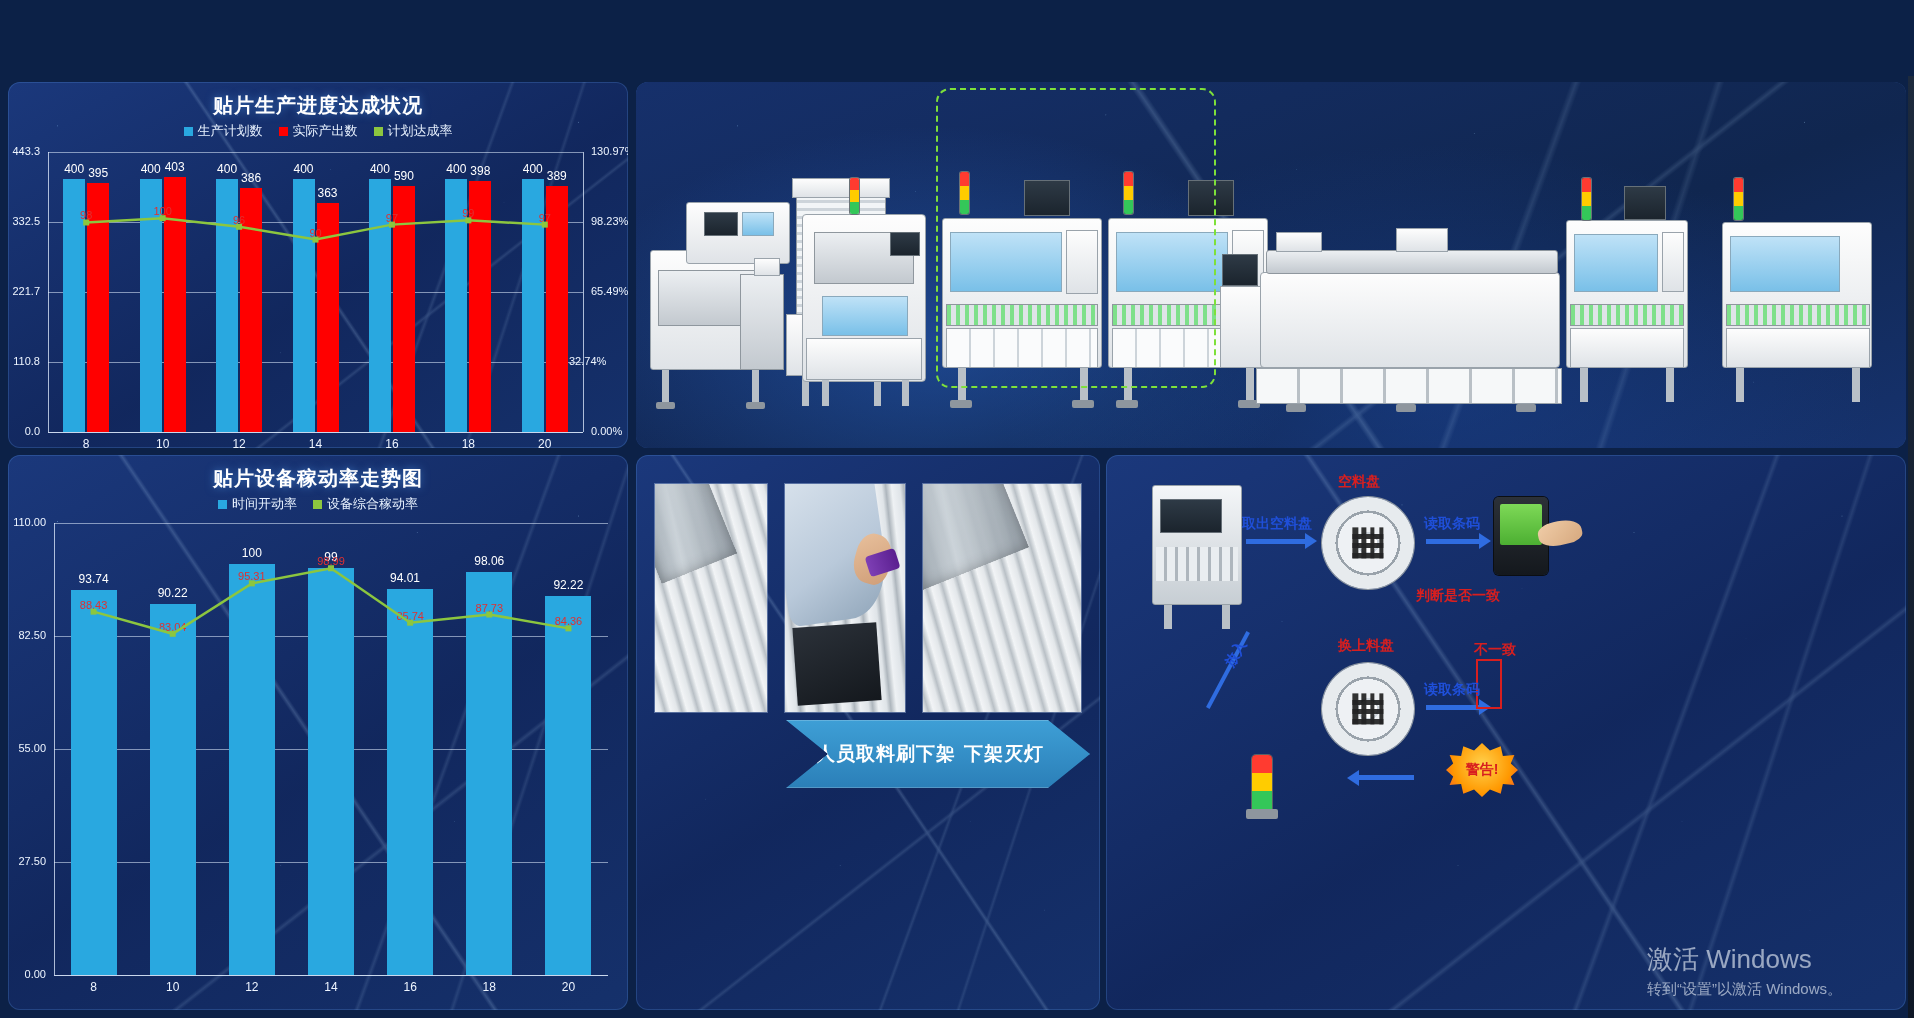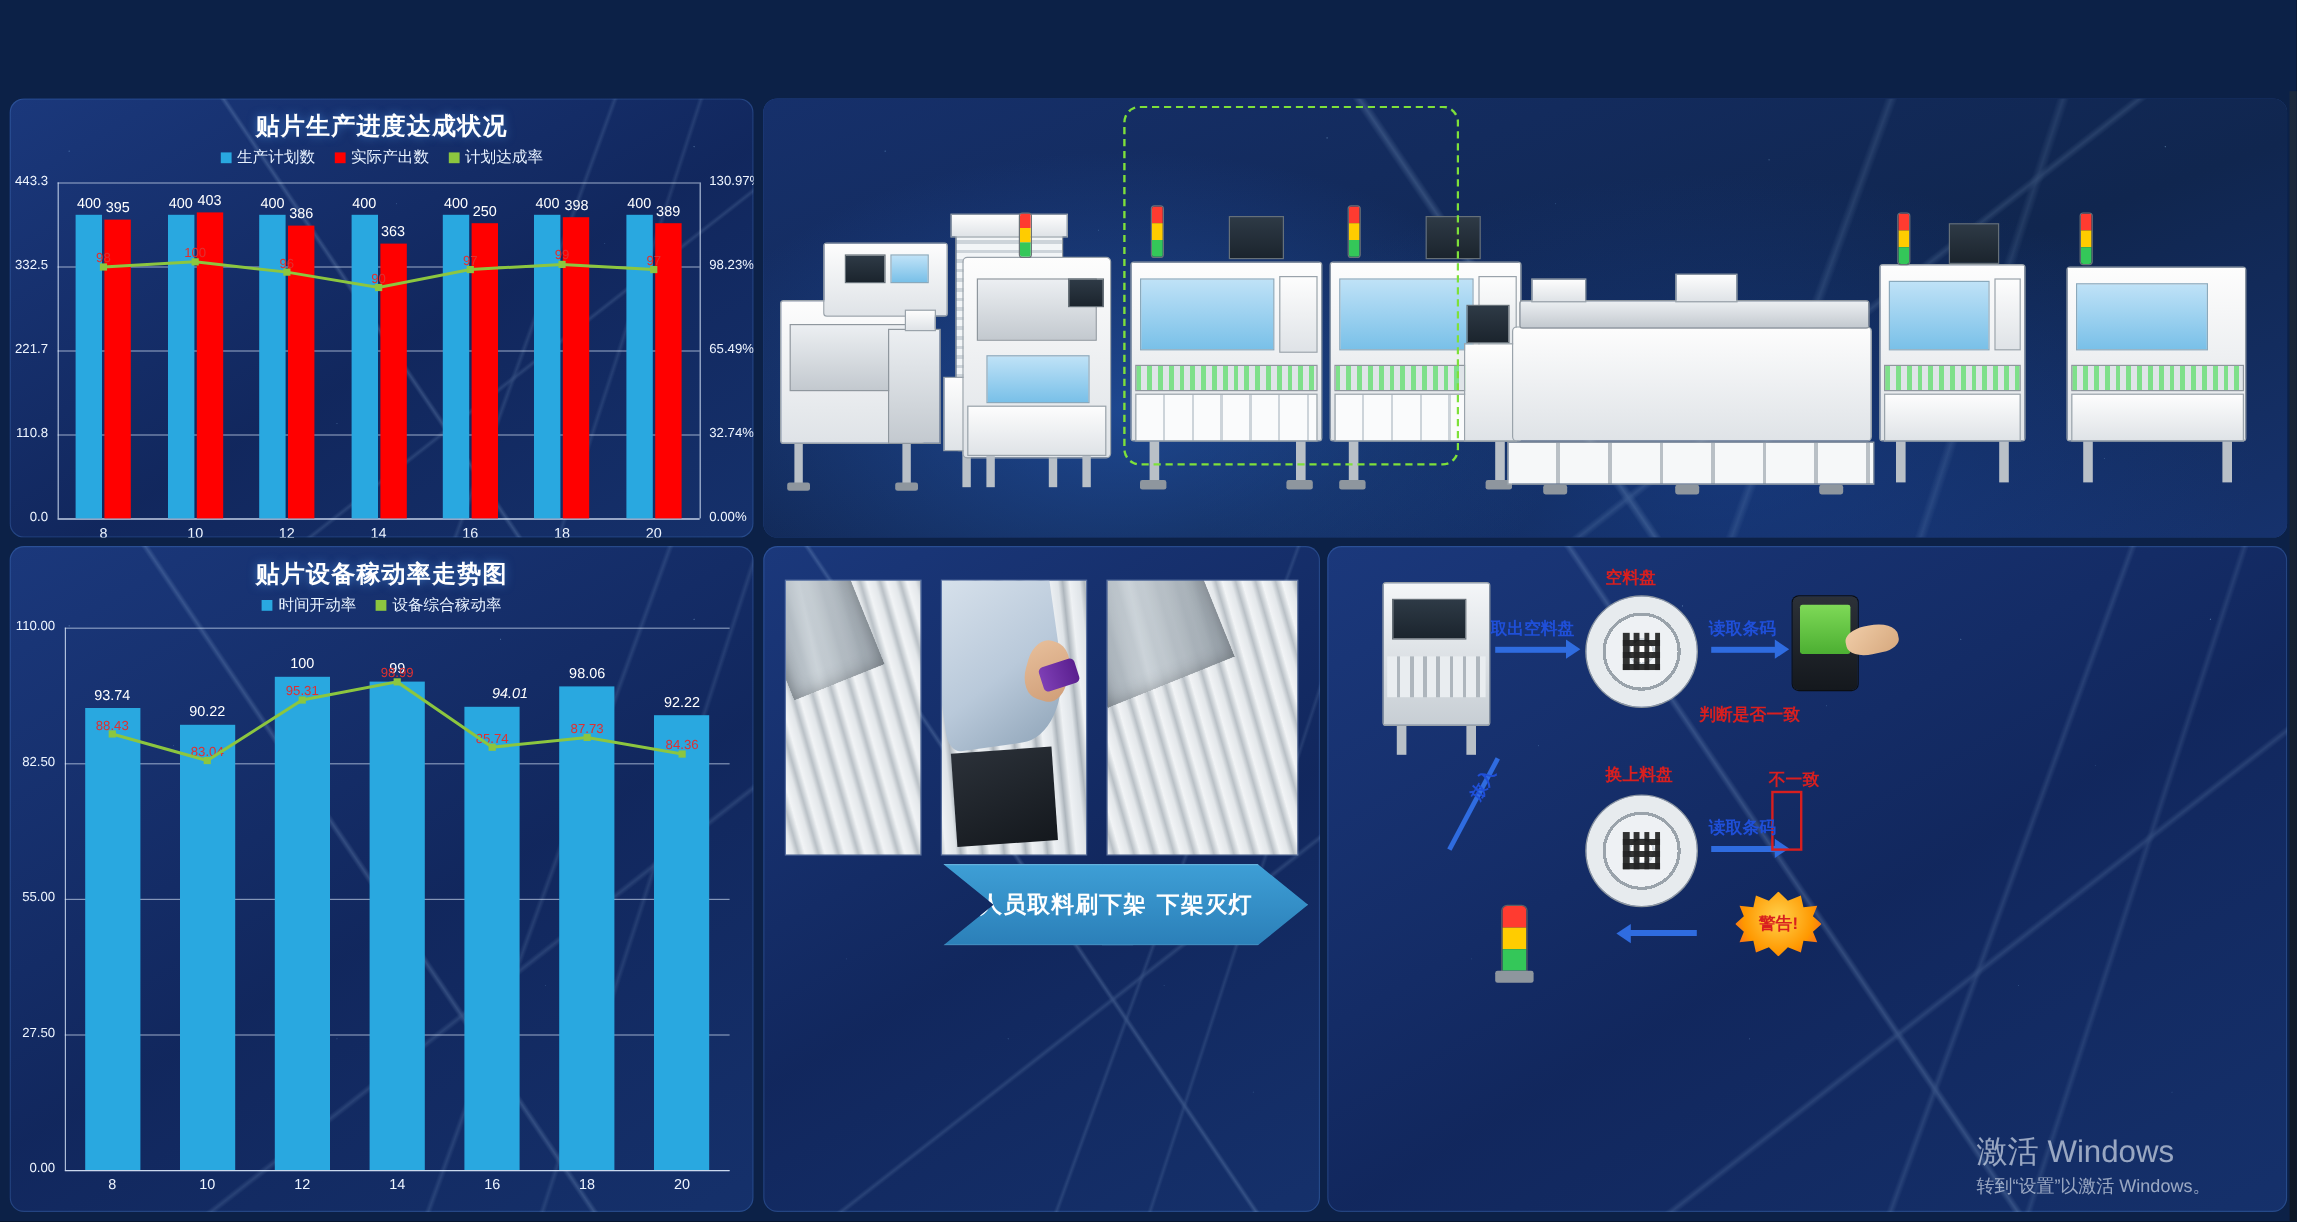--- a/index.html
+++ b/index.html
@@ -301,21 +301,21 @@
         <div class="ytick left" style="left:0px; top:63px; width:32px;">443.3</div>
         <div class="ytick right" style="left:583px; top:63px;">130.97%</div>
         <div class="grid-line" style="left:40px; top:140px; width:535px;"></div>
         <div class="ytick left" style="left:0px; top:133px; width:32px;">332.5</div>
         <div class="ytick right" style="left:583px; top:133px;">98.23%</div>
         <div class="grid-line" style="left:40px; top:210px; width:535px;"></div>
         <div class="ytick left" style="left:0px; top:203px; width:32px;">221.7</div>
         <div class="ytick right" style="left:583px; top:203px;">65.49%</div>
         <div class="grid-line" style="left:40px; top:280px; width:535px;"></div>
         <div class="ytick left" style="left:0px; top:273px; width:32px;">110.8</div>
-        <div class="ytick right" style="left:583px; top:273px;">32.74%</div>
+        <div class="ytick right" style="left:561px; top:273px;">32.74%</div>
         <div class="grid-line" style="left:40px; top:350px; width:535px;"></div>
         <div class="ytick left" style="left:0px; top:343px; width:32px;">0.0</div>
         <div class="ytick right" style="left:583px; top:343px;">0.00%</div>
         <div class="axis-y" style="left:40px; top:70px; height:280px;"></div>
         <div class="axis-y" style="left:575px; top:70px; height:280px;"></div>
         <div class="axis-x" style="left:40px; top:350px; width:535px;"></div>
         <div class="bar plan" style="left:55.21428571428572px; top:97.34942476877961px; width:22px; height:252.6505752312204px; bottom:auto;"></div>
         <div class="bar actual" style="left:79.21428571428572px; top:100.50755695916988px; width:22px; height:249.49244304083012px; bottom:auto;"></div>
         <div class="bar-label" style="left:45.21428571428572px; top:80.34942476877961px; width:42px;">400</div>
         <div class="bar-label" style="left:69.21428571428572px; top:83.50755695916988px; width:42px;">395</div>
@@ -335,21 +335,21 @@
         <div class="xtick" style="left:209.07142857142858px; top:355px; width:44px;">12</div>
         <div class="bar plan" style="left:284.5px; top:97.34942476877961px; width:22px; height:252.6505752312204px; bottom:auto;"></div>
         <div class="bar actual" style="left:308.5px; top:120.7196029776675px; width:22px; height:229.2803970223325px; bottom:auto;"></div>
         <div class="bar-label" style="left:274.5px; top:80.34942476877961px; width:42px;">400</div>
         <div class="bar-label" style="left:298.5px; top:103.7196029776675px; width:42px;">363</div>
         <div class="pct-label" style="left:285.5px; top:144.58952431854624px; width:44px;">90</div>
         <div class="xtick" style="left:285.5px; top:355px; width:44px;">14</div>
         <div class="bar plan" style="left:360.92857142857144px; top:97.34942476877961px; width:22px; height:252.6505752312204px; bottom:auto;"></div>
         <div class="bar actual" style="left:384.92857142857144px; top:103.66568914956014px; width:22px; height:246.33431085043986px; bottom:auto;"></div>
         <div class="bar-label" style="left:350.92857142857144px; top:80.34942476877961px; width:42px;">400</div>
-        <div class="bar-label" style="left:374.92857142857144px; top:86.66568914956014px; width:42px;">250</div>
+        <div class="bar-label" style="left:374.92857142857144px; top:86.66568914956014px; width:42px;">590</div>
         <div class="pct-label" style="left:361.92857142857144px; top:129.6242650988776px; width:44px;">97</div>
         <div class="xtick" style="left:361.92857142857144px; top:355px; width:44px;">16</div>
         <div class="bar plan" style="left:437.3571428571429px; top:97.34942476877961px; width:22px; height:252.6505752312204px; bottom:auto;"></div>
         <div class="bar actual" style="left:461.3571428571429px; top:98.61267764493573px; width:22px; height:251.38732235506427px; bottom:auto;"></div>
         <div class="bar-label" style="left:427.3571428571429px; top:80.34942476877961px; width:42px;">400</div>
         <div class="bar-label" style="left:451.3571428571429px; top:81.61267764493573px; width:42px;">398</div>
         <div class="pct-label" style="left:438.3571428571429px; top:125.34847675040086px; width:44px;">99</div>
         <div class="xtick" style="left:438.3571428571429px; top:355px; width:44px;">18</div>
         <div class="bar plan" style="left:513.7857142857142px; top:97.34942476877961px; width:22px; height:252.6505752312204px; bottom:auto;"></div>
         <div class="bar actual" style="left:537.7857142857142px; top:104.29731558763817px; width:22px; height:245.70268441236183px; bottom:auto;"></div>
@@ -407,21 +407,21 @@
         <div class="xtick" style="left:140.71428571428572px; top:525px; width:48px;">10</div>
         <div class="bar single" style="left:220.85714285714283px; top:109.09090909090907px; width:46px; height:410.90909090909093px; bottom:auto;"></div>
         <div class="bar-label" style="left:213.85714285714283px; top:91.09090909090907px; width:60px;">100</div>
         <div class="pct-label" style="left:213.85714285714283px; top:115.36254545454545px; width:60px;">95.31</div>
         <div class="xtick" style="left:219.85714285714283px; top:525px; width:48px;">12</div>
         <div class="bar single" style="left:300px; top:113.19999999999999px; width:46px; height:406.8px; bottom:auto;"></div>
         <div class="bar-label" style="left:293px; top:95.19999999999999px; width:60px;">99</div>
         <div class="pct-label" style="left:293px; top:100.24109090909093px; width:60px;">98.99</div>
         <div class="xtick" style="left:299px; top:525px; width:48px;">14</div>
         <div class="bar single" style="left:379.1428571428571px; top:133.7043636363636px; width:46px; height:386.2956363636364px; bottom:auto;"></div>
-        <div class="bar-label" style="left:387px; top:115.70436363636361px; width:60px;font-style:italic;">94.01</div>
+        <div class="bar-label" style="left:367px; top:115.70436363636361px; width:60px;">94.01</div>
         <div class="pct-label" style="left:372.1428571428571px; top:154.68654545454547px; width:60px;">85.74</div>
         <div class="xtick" style="left:378.1428571428571px; top:525px; width:48px;">16</div>
         <div class="bar single" style="left:458.2857142857142px; top:117.06254545454544px; width:46px; height:402.93745454545456px; bottom:auto;"></div>
         <div class="bar-label" style="left:451.2857142857142px; top:99.06254545454544px; width:60px;">98.06</div>
         <div class="pct-label" style="left:451.2857142857142px; top:146.50945454545456px; width:60px;">87.73</div>
         <div class="xtick" style="left:457.2857142857142px; top:525px; width:48px;">18</div>
         <div class="bar single" style="left:537.4285714285714px; top:141.05963636363634px; width:46px; height:378.94036363636366px; bottom:auto;"></div>
         <div class="bar-label" style="left:530.4285714285714px; top:123.05963636363634px; width:60px;">92.22</div>
         <div class="pct-label" style="left:530.4285714285714px; top:160.3570909090909px; width:60px;">84.36</div>
         <div class="xtick" style="left:536.4285714285714px; top:525px; width:48px;">20</div>

